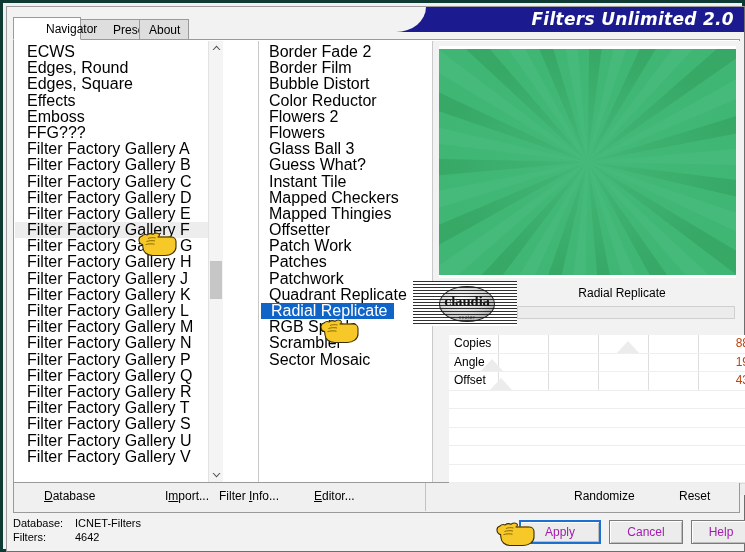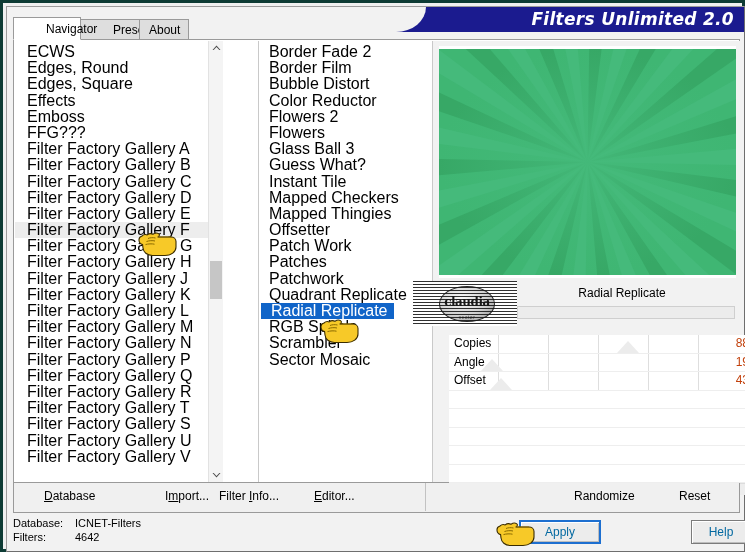--- a/index.html
+++ b/index.html
@@ -200,21 +200,21 @@
     position:absolute;left:6px;top:508px;width:727px;height:36px;
   }
   .status-line{position:absolute;font-size:11px;color:#000;white-space:nowrap;}
   .status-key{position:absolute;left:0;}
   .status-val{position:absolute;left:62px;}
 
   .btn{
     position:absolute;top:5px;height:24px;box-sizing:border-box;
     background:#ececec;
     border:1px solid #7b7b7b;
-    font-family:"Liberation Sans", sans-serif;font-size:12px;color:#0369a1;
+    font-family:"Liberation Sans", sans-serif;font-size:12px;color:#a21caf;
     box-shadow: inset 1px 1px 0 #ffffff, inset -1px -1px 0 #bdbdbd;
     cursor:default;
   }
   .btn.focused{
     border:2px solid #1d6fd0;
   }
 
   
   .hand{position:absolute;width:40px;height:26px;z-index:40;}
   .hand svg{display:block;}
@@ -414,20 +414,21 @@
     <div class="status-line" style="top:2px;">
       <span class="status-key">Database:</span>
       <span class="status-val">ICNET-Filters</span>
     </div>
     <div class="status-line" style="top:16px;">
       <span class="status-key">Filters:</span>
       <span class="status-val">4642</span>
     </div>
 
     <button class="btn focused" style="left:506px;width:82px;">Apply</button>
+    <button class="btn" style="left:596px;width:74px;">Cancel</button>
     <button class="btn" style="left:678px;width:60px;">Help</button>
   </div>
 
  </div>
 
  <div class="hand" id="hand-category" style="left:134px;top:228px;">
       <svg width="40" height="26" viewBox="0 0 40 26">
         <g transform="translate(1,1)">
           <path d="M38 9.5 C38 6.5 35.5 5 33 5 L20 5 C21.5 4 22 2.5 20.5 1.6 C19 0.7 16.5 1.2 15 2.2 C13 1.3 10.5 1.8 9.2 2.9 C7.5 2.3 5.2 2.8 4 4 C2.2 4.6 0.8 6 1 8.2 C1.1 10.5 2.6 12 4.6 12.6 L5 16 C5.4 20 9 23.5 14.5 23.5 L27 23.5 C33 23.5 38 20 38 15 Z" fill="#f7c928" stroke="#3a2c00" stroke-width="1.1" stroke-linejoin="round"></path>
           <path d="M10 6.5 C12 5.6 15 5.4 17.5 6" fill="none" stroke="#8a6a00" stroke-width="1"></path>

